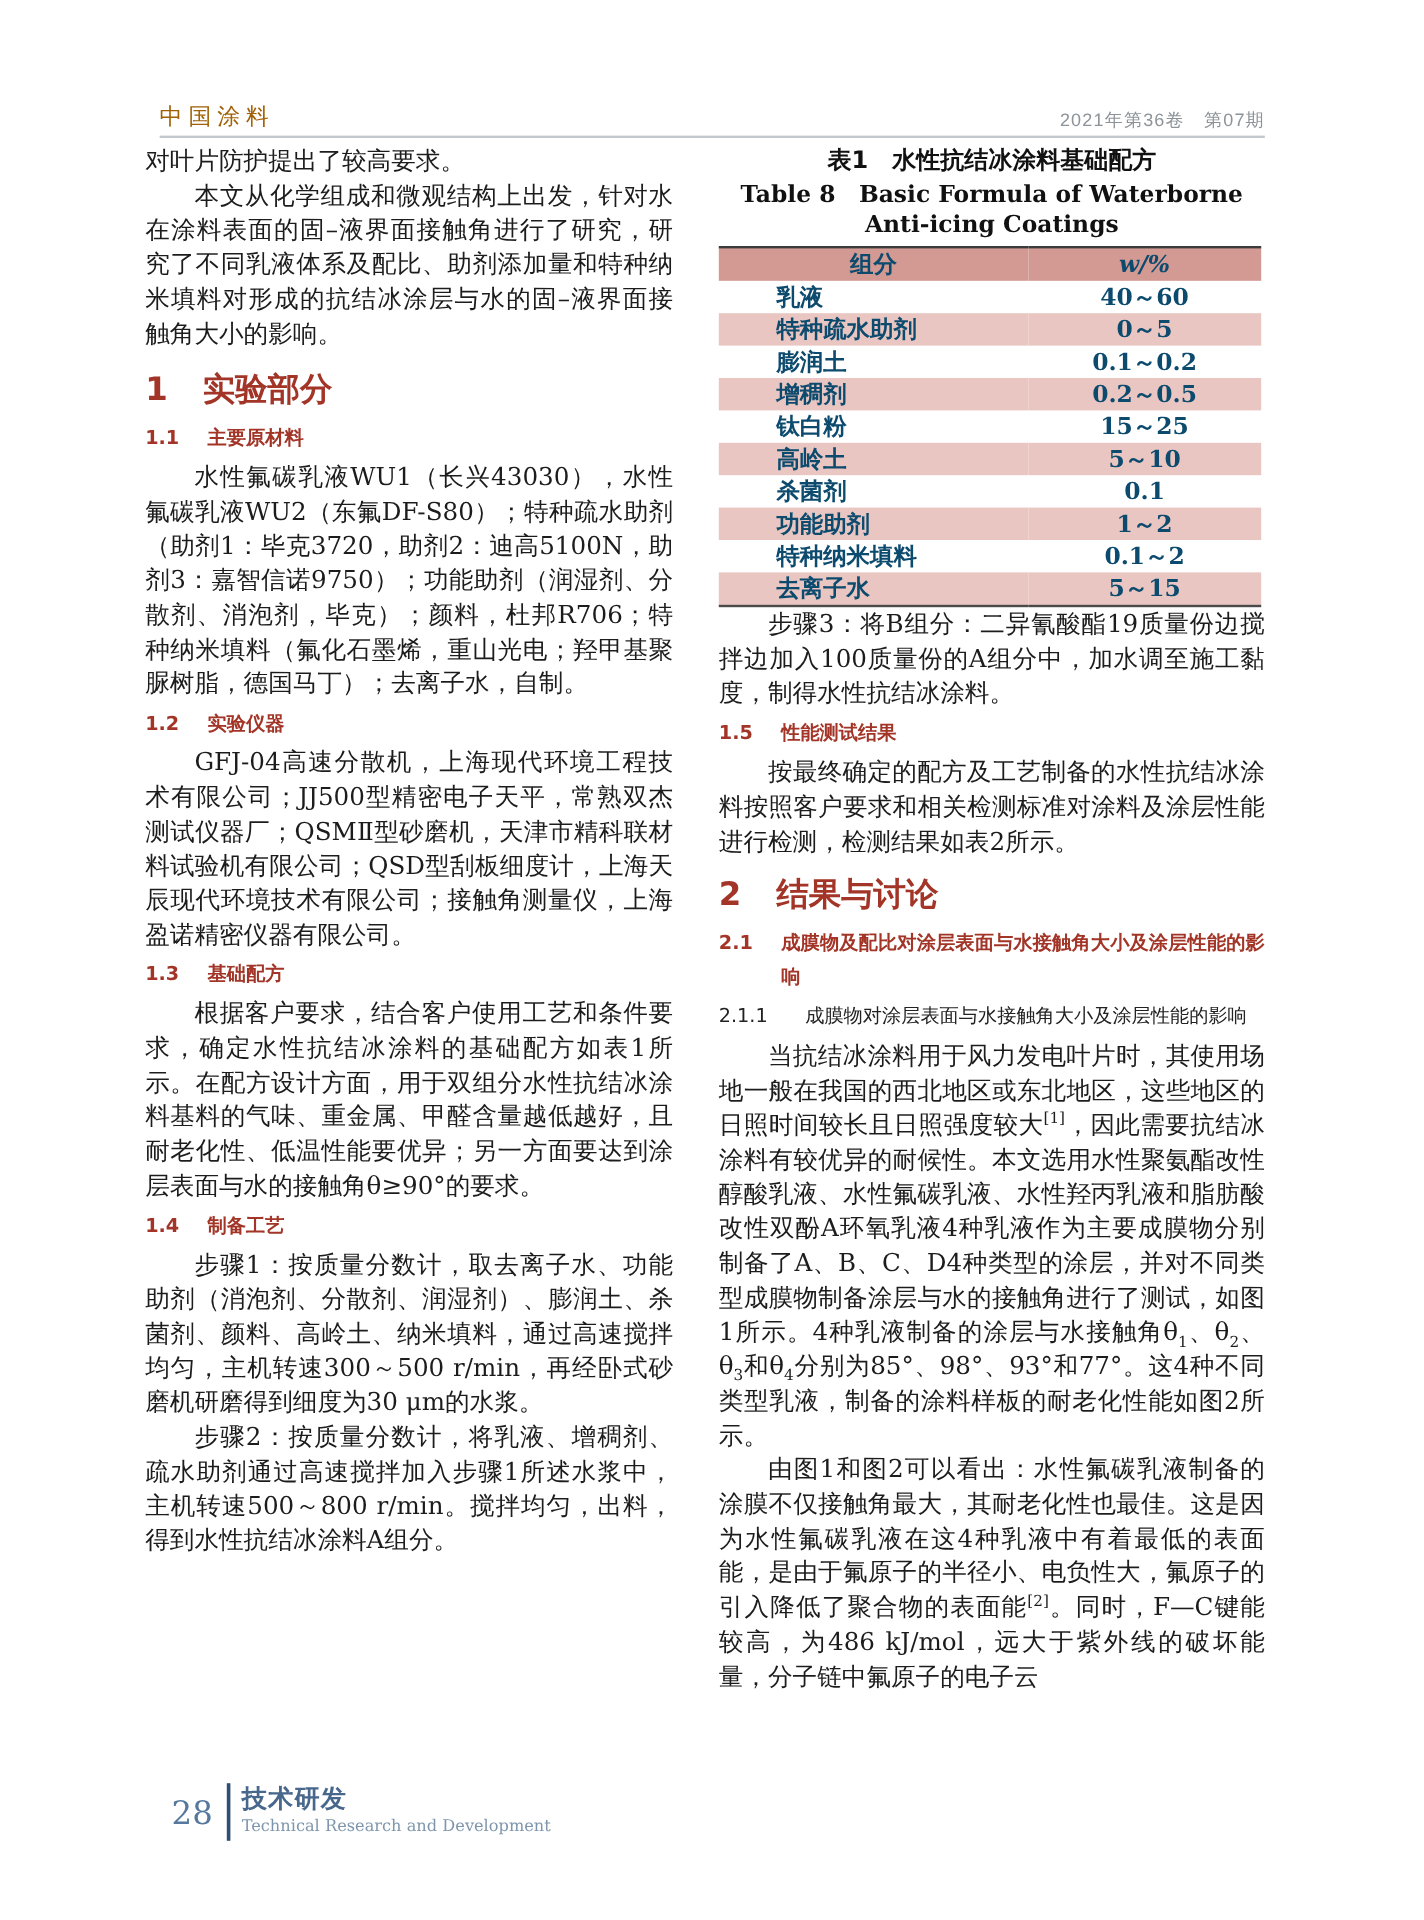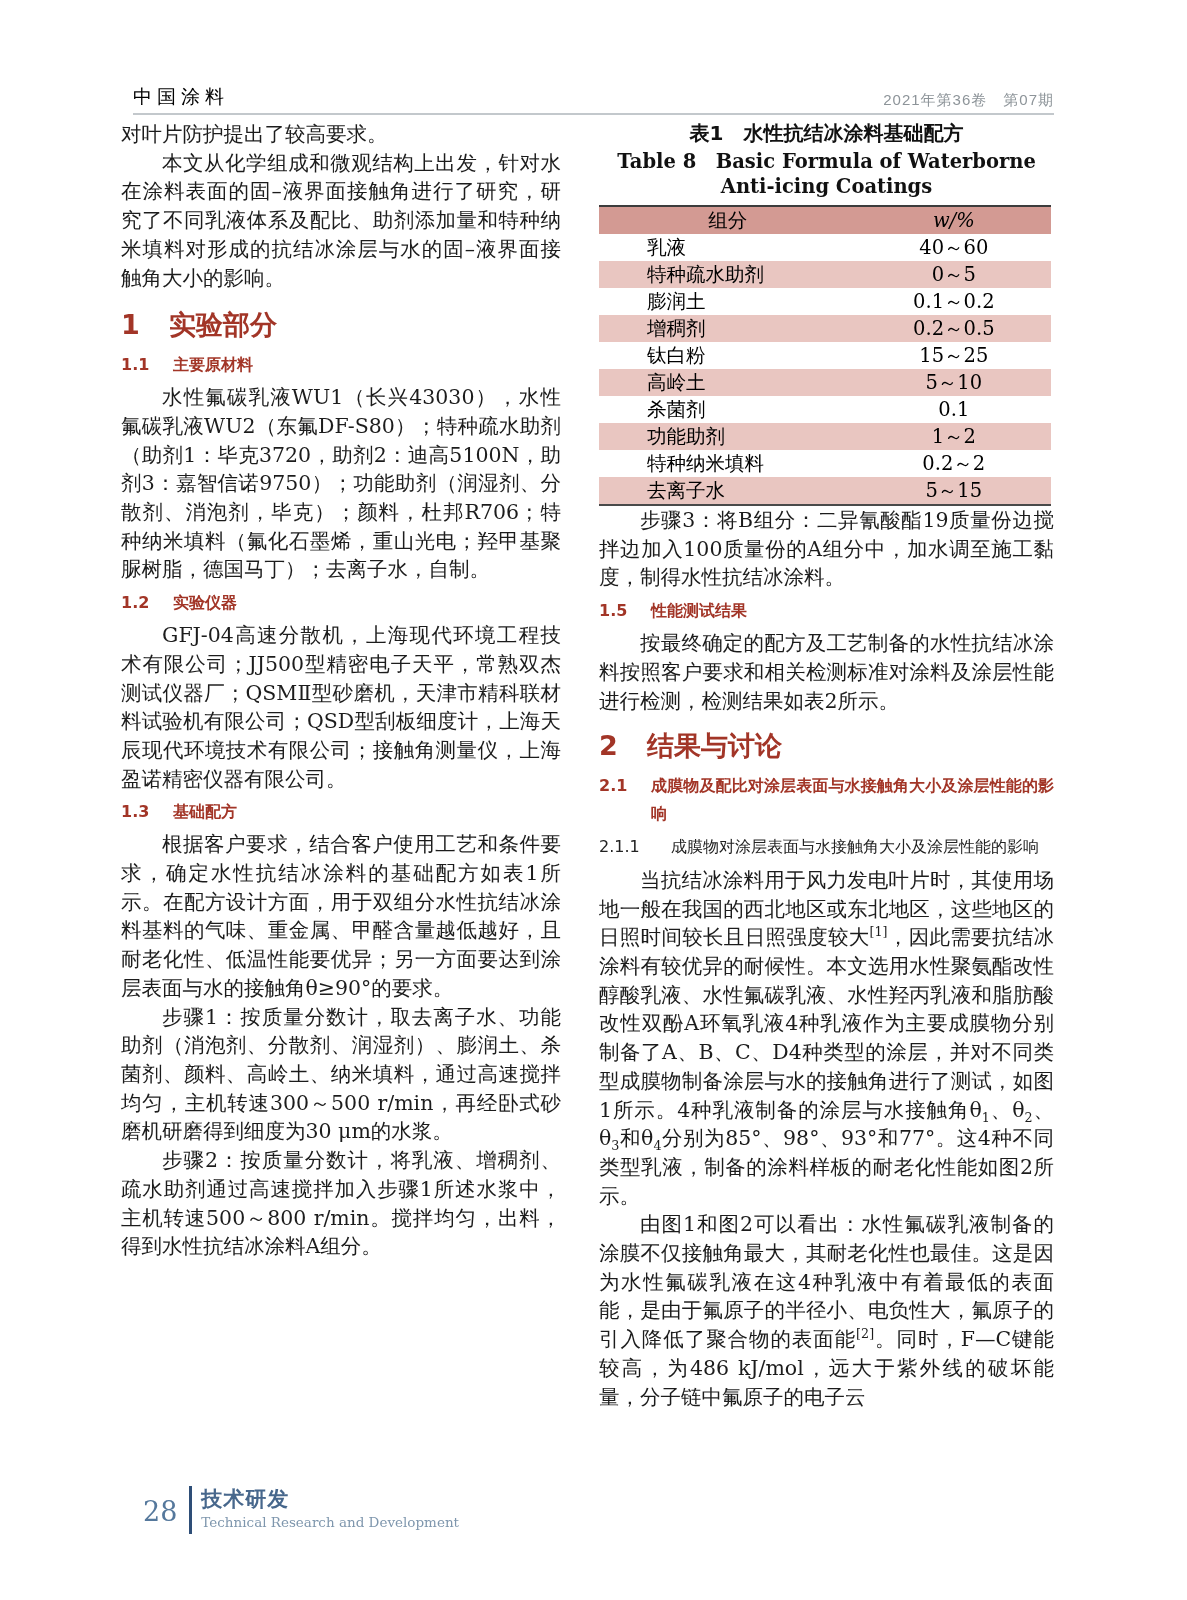--- a/index.html
+++ b/index.html
@@ -8,21 +8,21 @@
     margin:0 auto; overflow:hidden;
     font-family:"DejaVu Serif","Liberation Serif",serif;
     color:#1c1c1c;
   }
 
   
   .pagehead { position:absolute; left:133px; top:82px; width:921px; height:30px; }
   .journal-name {
     position:absolute; left:0; bottom:2px;
     font-family:"DejaVu Sans","Liberation Sans",sans-serif;
-    font-size:19px; letter-spacing:5px; color:#000000;
+    font-size:19px; letter-spacing:5px; color:#a16207;
   }
   .issue-info {
     position:absolute; right:0; bottom:2px;
     font-family:Liberation Sans, sans-serif;
     font-size:15px; color:#8d9499; letter-spacing:1px;
   }
   .head-rule { position:absolute; left:133px; top:113px; width:921px; border-top:2px solid #c3c8cc; }
 
   
   .col { position:absolute; top:120px; }
@@ -60,22 +60,22 @@
     font-family:"DejaVu Sans","Liberation Sans",sans-serif;
     font-weight:bold; font-size:20px; line-height:27px; color:#111;
   }
   .tbl-title-en {
     margin:0 0 6px; text-align:center;
     font-family:"DejaVu Serif","Liberation Serif",serif;
     font-weight:bold; font-size:19.5px; line-height:25px; color:#111;
   }
   table.formula { border-collapse:collapse; width:452px; table-layout:fixed; }
   table.formula th, table.formula td {
-    height:27px; padding:0; font-size:19.5px; font-weight:normal;
-    font-family:"DejaVu Serif","Liberation Serif",serif; color:#000000;
+    height:27px; padding:0; font-size:19.5px; font-weight:bold;
+    font-family:"DejaVu Serif","Liberation Serif",serif; color:#0c4a6e;
   }
   table.formula thead tr { background:#d39a93; border-top:2px solid #3c3c3c; }
   table.formula th.c-comp { width:57%; text-align:center; }
   table.formula th.c-w    { width:43%; text-align:center; font-style:italic; }
   table.formula td.c-comp { text-align:left; padding-left:48px; }
   table.formula td.c-w    { text-align:center; }
   table.formula tbody tr:nth-child(even) { background:#e9c6c1; }
   table.formula tbody tr:last-child { border-bottom:2px solid #4a4a4a;margin-left:22px; }
 
   .step3-gap { margin-top:72px; }
@@ -129,20 +129,24 @@
       <span class="txt">实验仪器</span>
     </div>
     <p class="body">GFJ-04高速分散机，上海现代环境工程技术有限公司；JJ500型精密电子天平，常熟双杰测试仪器厂；QSMⅡ型砂磨机，天津市精科联材料试验机有限公司；QSD型刮板细度计，上海天辰现代环境技术有限公司；接触角测量仪，上海盈诺精密仪器有限公司。</p>
 
     <div class="h-sub">
       <span class="num">1.3</span>
       <span class="txt">基础配方</span>
     </div>
     <p class="body">根据客户要求，结合客户使用工艺和条件要求，确定水性抗结冰涂料的基础配方如表1所示。在配方设计方面，用于双组分水性抗结冰涂料基料的气味、重金属、甲醛含量越低越好，且耐老化性、低温性能要优异；另一方面要达到涂层表面与水的接触角θ≥90°的要求。</p>
 
+    <div class="h-sub">
+      <span class="num">1.4</span>
+      <span class="txt">制备工艺</span>
+    </div>
     <p class="body">步骤1：按质量分数计，取去离子水、功能助剂（消泡剂、分散剂、润湿剂）、膨润土、杀菌剂、颜料、高岭土、纳米填料，通过高速搅拌均匀，主机转速300～500 r/min，再经卧式砂磨机研磨得到细度为30 μm的水浆。</p>
     <p class="body">步骤2：按质量分数计，将乳液、增稠剂、疏水助剂通过高速搅拌加入步骤1所述水浆中，主机转速500～800 r/min。搅拌均匀，出料，得到水性抗结冰涂料A组分。</p>
   </div>
 
   <div class="col col-right">
 
     <p class="tbl-title-zh">表1　水性抗结冰涂料基础配方</p>
     <p class="tbl-title-en">Table 8　Basic Formula of Waterborne Anti-icing Coatings</p>
 
     <table class="formula">
@@ -180,21 +184,21 @@
         <tr>
           <td class="c-comp">杀菌剂</td>
           <td class="c-w">0.1</td>
         </tr>
         <tr>
           <td class="c-comp">功能助剂</td>
           <td class="c-w">1～2</td>
         </tr>
         <tr>
           <td class="c-comp">特种纳米填料</td>
-          <td class="c-w">0.2～2</td>
+          <td class="c-w">0.1～2</td>
         </tr>
         <tr>
           <td class="c-comp">去离子水</td>
           <td class="c-w">5～15</td>
         </tr>
       </tbody>
     </table>
 
     <p class="body step3-gap">步骤3：将B组分：二异氰酸酯19质量份边搅拌边加入100质量份的A组分中，加水调至施工黏度，制得水性抗结冰涂料。</p>
 

